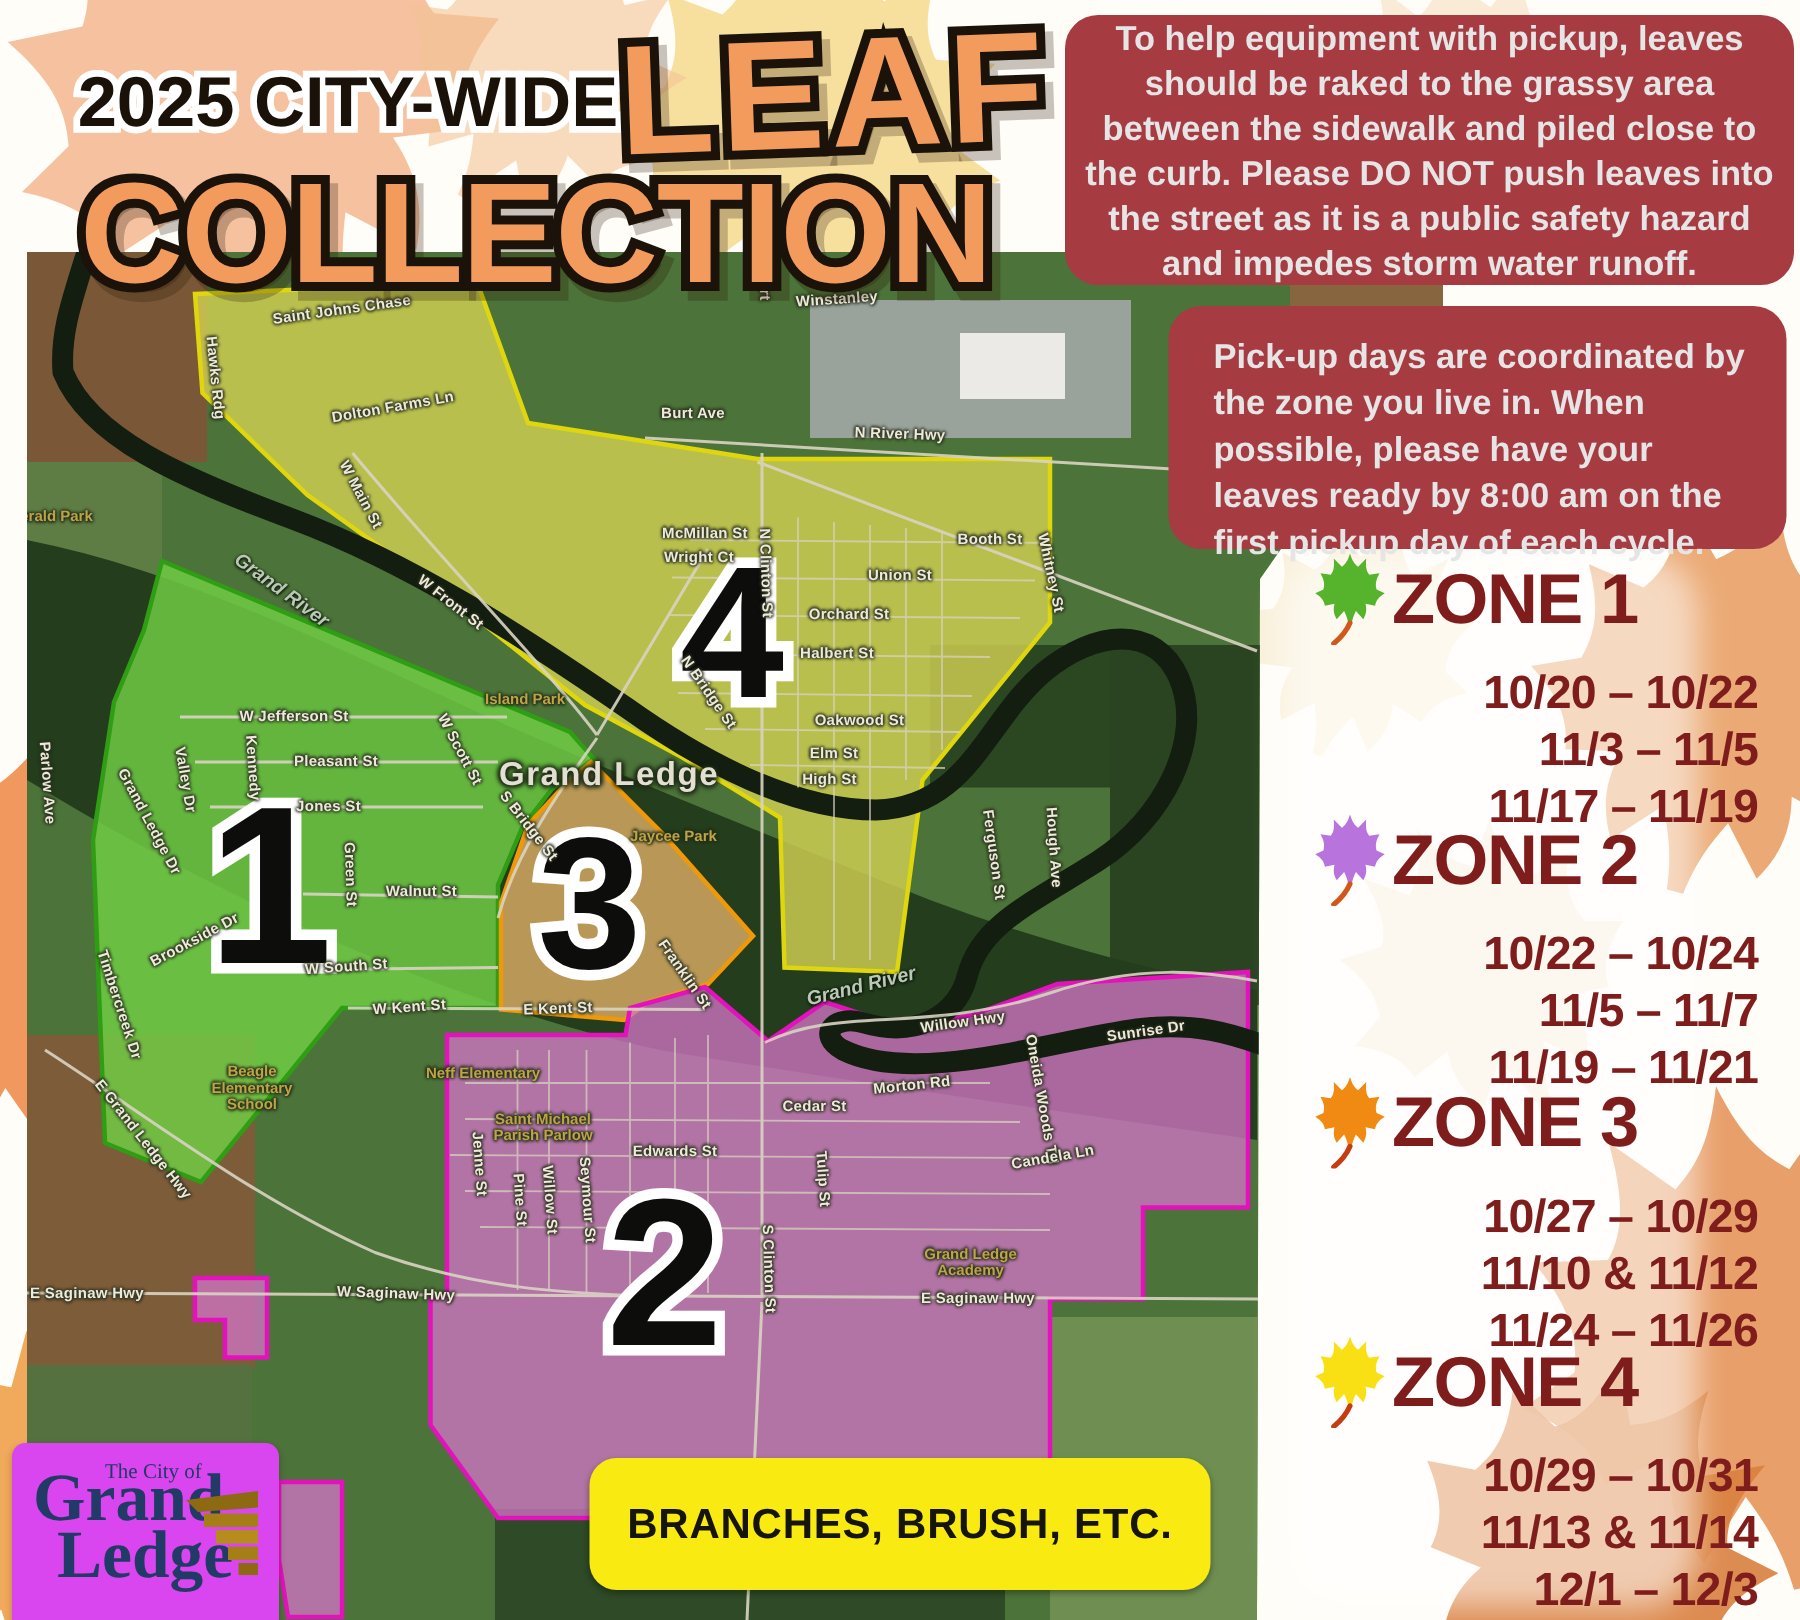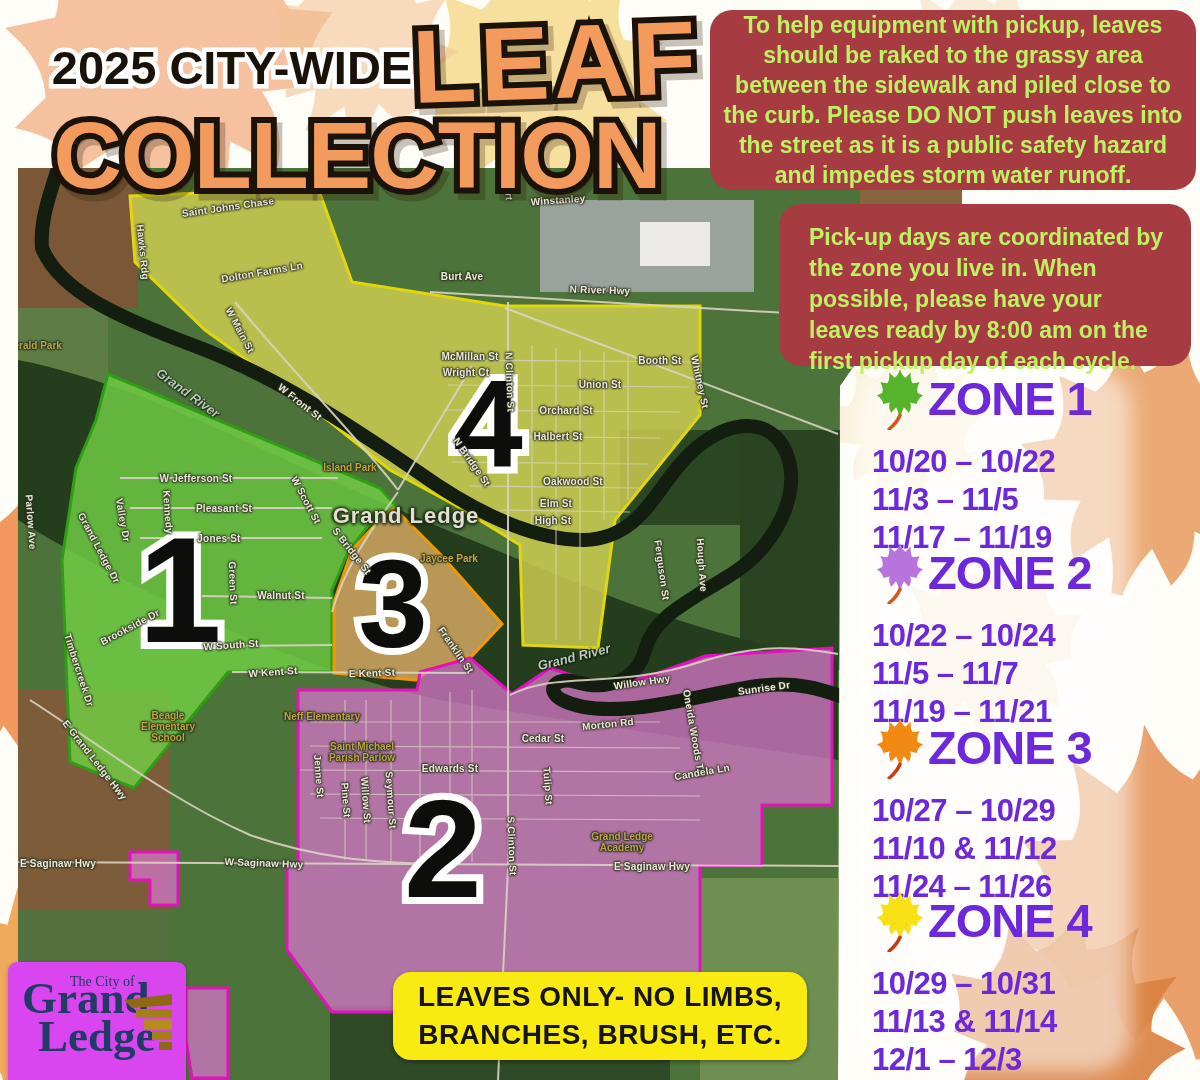--- a/index.html
+++ b/index.html
@@ -17,27 +17,27 @@
   .pk{position:absolute;transform:translate(-50%,-50%) rotate(var(--r,0deg));
       font-size:10px;font-weight:700;color:#c0a345;text-align:center;max-width:84px;line-height:11px;
       text-shadow:0 1px 2px #22301c,0 -1px 2px #22301c,1px 0 2px #22301c,-1px 0 2px #22301c;}
   .town{position:absolute;transform:translate(-50%,-50%);font-size:22px;font-weight:700;color:#e3e0d2;
       letter-spacing:1px;white-space:nowrap;
       text-shadow:0 2px 3px #1f2b18,0 -1px 3px #1f2b18,2px 0 3px #1f2b18,-2px 0 3px #1f2b18;}
   .riv{position:absolute;transform:translate(-50%,-50%) rotate(var(--r,0deg));
       font-size:13px;font-style:italic;font-weight:700;color:#b9c9b4;white-space:nowrap;
       text-shadow:0 1px 2px #0c140c,1px 0 2px #0c140c;}
   
-  .notice{position:absolute;background:#a63c42;border-radius:22px;color:#bef264;z-index:3;
+  .notice{position:absolute;background:#a63c42;border-radius:22px;color:#e5e5e5;z-index:3;
           font-weight:600;}
   #notice1{left:710px;top:10px;width:486px;height:180px;font-size:23px;line-height:30px;
            text-align:center;display:flex;align-items:center;padding:0 12px;box-sizing:border-box;}
   #notice2{left:779px;top:204px;width:412px;height:162px;font-size:23px;line-height:31px;
            text-align:left;padding:18px 14px 0 30px;box-sizing:border-box;}
-  .zone{position:absolute;left:872px;width:300px;z-index:3;color:#6d28d9;}
+  .zone{position:absolute;left:872px;width:300px;z-index:3;color:#7f1d1d;text-align:right;}
   .zhead{display:flex;align-items:center;}
   .zleaf{width:56px;height:64px;margin-right:0px;flex:0 0 auto;}
   .zlabel{font-size:47px;font-weight:900;letter-spacing:-1px;}
   .zdates{font-size:31px;font-weight:800;line-height:38px;letter-spacing:-0.5px;margin-top:13px;}
   #banner{position:absolute;left:393px;top:972px;width:414px;height:88px;background:#f9ea12;
           border-radius:18px;z-index:3;display:flex;flex-direction:column;justify-content:center;
           text-align:center;font-size:28px;font-weight:900;line-height:38px;color:#15150c;
           letter-spacing:0.5px;box-shadow:0 2px 4px rgba(0,0,0,.35);}
   #logo{position:absolute;left:8px;top:962px;width:178px;height:132px;background:#d946ef;
         border-radius:9px;z-index:3;box-shadow:0 2px 5px rgba(0,0,0,.25);
@@ -183,21 +183,21 @@
     <span class="ml" style="left:694px;top:733px;--r:80deg">Oneida Woods Trl</span>
     <span class="ml" style="left:702px;top:772px;--r:-10deg">Candela Ln</span>
     <span class="ml" style="left:764px;top:688px;--r:-8deg">Sunrise Dr</span>
 
     <span class="pk" style="left:350px;top:467px">Island Park</span>
     <span class="pk" style="left:449px;top:558px">Jaycee Park</span>
     <span class="pk" style="left:26px;top:345px">Fitzgerald Park</span>
     <span class="pk" style="left:168px;top:726px">Beagle Elementary School</span>
     <span class="pk" style="left:322px;top:716px">Neff Elementary</span>
     <span class="pk" style="left:362px;top:752px">Saint Michael Parish Parlow</span>
-    <span class="pk" style="left:622px;top:842px">Grand Ledge Academy</span>
+    <span class="pk" style="left:647px;top:842px">Grand Ledge Academy</span>
 
     <span class="town" style="left:406px;top:516px">Grand Ledge</span>
     <span class="riv" style="left:188px;top:393px;--r:36deg">Grand River</span>
     <span class="riv" style="left:574px;top:657px;--r:-14deg">Grand River</span>
   </div>
 
   <div id="colback"></div>
 
   <svg id="titleblock" width="1200" height="230" viewBox="0 0 1200 230" font-family="Liberation Sans, sans-serif">
     <text x="357" y="188" text-anchor="middle" font-size="95" font-weight="900" letter-spacing="-1" fill="rgba(40,18,4,0.25)" stroke="rgba(40,18,4,0.25)" stroke-width="13" paint-order="stroke" transform="translate(5,6)">COLLECTION</text>
@@ -265,21 +265,20 @@
       <span class="zlabel">ZONE 4</span>
     </div>
     <div class="zdates">
       <div>10/29 – 10/31</div>
       <div>11/13 &amp; 11/14</div>
       <div>12/1 – 12/3</div>
     </div>
   </div>
 
   <div id="banner">
-    <div>LEAVES ONLY- NO LIMBS,</div>
     <div>BRANCHES, BRUSH, ETC.</div>
   </div>
 
   <div id="logo">
     <div class="prefix">The City of</div>
     <div class="grand">Grand</div>
     <div class="ledge">Ledge</div>
     <svg width="54" height="58" viewBox="0 0 54 58" style="position:absolute;right:10px;top:32px">
       <polygon points="2,6 50,0 50,11 10,14" fill="#8d6a12"></polygon>
       <rect x="14" y="15" width="36" height="9" fill="#a57e18"></rect>

